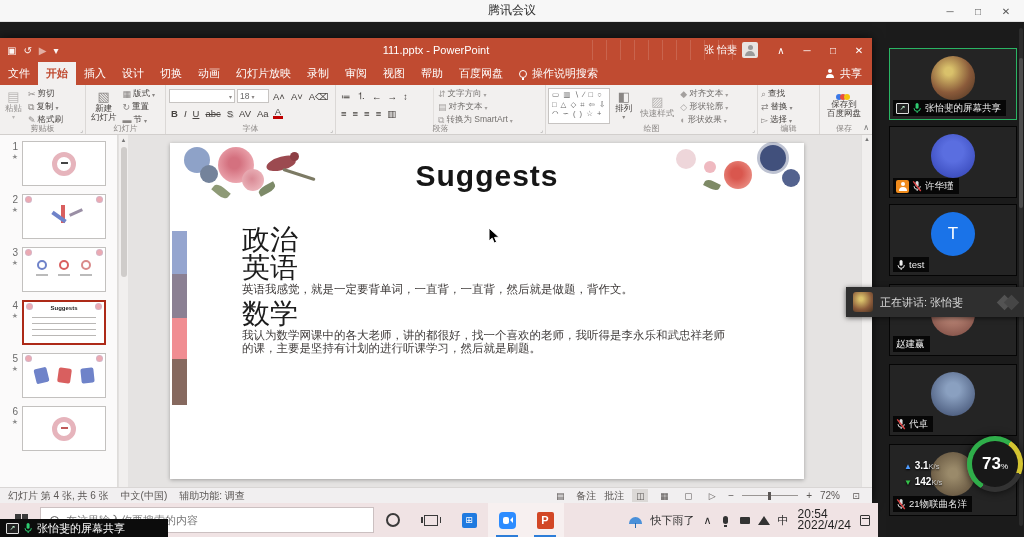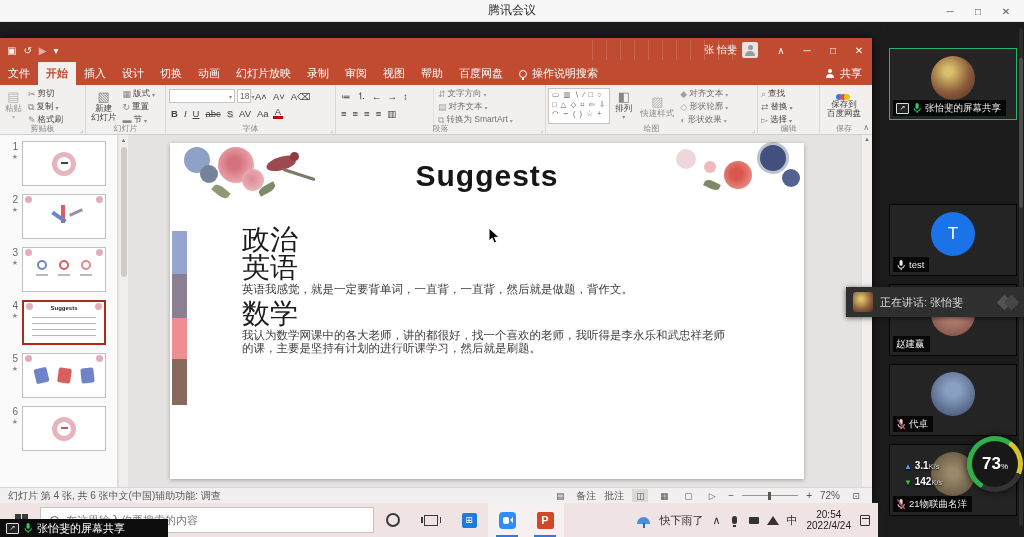--- a/index.html
+++ b/index.html
@@ -126,21 +126,21 @@
   .flA9{left:112px;top:30px;width:34px;height:3px;background:#7c7a64;transform:rotate(18deg);border-radius:2px}
   
   .flB1{right:108px;top:6px;width:20px;height:20px;background:#eed6da}
   .flB2{right:88px;top:18px;width:12px;height:12px;background:#efb9c0}
   .flB3{right:52px;top:18px;width:28px;height:28px;background:radial-gradient(circle at 45% 45%,#d9574e 25%,#e98a80 75%)}
   .flB4{right:18px;top:2px;width:26px;height:26px;background:#41507c;box-shadow:0 0 0 3px rgba(65,80,124,.35)}
   .flB5{right:4px;top:26px;width:18px;height:18px;background:#53628e}
   .flB6{right:84px;top:38px;width:16px;height:8px;background:#7e8a66;transform:rotate(26deg)}
 
   
-  .ppt-status{position:absolute;bottom:0;left:0;right:0;height:16px;background:#f1eff0;border-top:1px solid #d9d6d5;display:flex;align-items:center;font-size:10px;color:#5b5755;padding:0 8px;white-space:nowrap}
+  .ppt-status{position:absolute;bottom:0;left:0;right:0;height:16px;background:#f1eff0;border-top:1px solid #d9d6d5;display:flex;align-items:center;font-size:10px;color:#5b5755;padding:0 8px;gap:12px;white-space:nowrap}
   .st-right{margin-left:auto;display:flex;align-items:center;gap:8px}
   .viewbtn{width:16px;height:13px;display:flex;align-items:center;justify-content:center;font-size:9px;color:#5b5755}
   .viewbtn.on{background:#dbd8d6}
   .zoomtrack{width:56px;height:1px;background:#9a9694;position:relative}
   .zoomthumb{position:absolute;left:26px;top:-3.5px;width:3px;height:8px;background:#5b5755}
 
   
   .taskbar{position:absolute;left:0;top:481px;width:878px;height:34px;background:#f0e3e4;display:flex;align-items:center;padding-left:6px}
   .tb-start{width:30px;height:34px;display:flex;align-items:center;justify-content:center}
   .winlogo{display:grid;grid-template-columns:6px 6px;grid-template-rows:6px 6px;gap:1px}
@@ -163,21 +163,21 @@
   .meetic::after{content:"";position:absolute;right:3px;top:5px;width:0;height:0;border:3.5px solid transparent;border-right-color:#fff}
   .pptic{width:17px;height:17px;background:#d24726;border-radius:2px;display:flex;align-items:center;justify-content:center;color:#fff;font-size:11px;font-weight:bold}
   .tray{margin-left:auto;display:flex;align-items:center;gap:9px;padding-right:8px;font-size:11px;color:#2a2a2a}
   .umbr{width:13px;height:7px;background:#4a90d9;border-radius:13px 13px 0 0;position:relative}
   .umbr::after{content:"";position:absolute;left:6px;top:6px;width:1.5px;height:5px;background:#2a6bb0}
   .trayic{width:10px;height:10px;display:flex;align-items:center;justify-content:center}
   .micic{width:5px;height:8px;background:#333;border-radius:3px;position:relative}
   .micic::after{content:"";position:absolute;left:1px;bottom:-3px;width:3px;height:2px;background:#333}
   .camic{width:11px;height:7px;background:#333;border-radius:1px}
   .wific{width:0;height:0;border-left:6px solid transparent;border-right:6px solid transparent;border-bottom:9px solid #333}
-  .clock{text-align:center;font-size:10px;line-height:11.5px;color:#222}
+  .clock{text-align:left;font-size:12px;line-height:11.5px;color:#222}
   .notific{width:13px;height:11px;border:1.5px solid #333;border-radius:1px;position:relative}
   .notific::after{content:"";position:absolute;left:1px;top:2px;width:7px;height:1.5px;background:#333}
 
   
   .banner{position:absolute;left:0;bottom:0;width:168px;height:18px;background:#0c0c0c;display:flex;align-items:center;gap:4px;padding:0 6px;z-index:55}
   .banner .txt{font-size:11px;color:#fff;white-space:nowrap}
   .shr{width:13px;height:11px;border:1px solid #ddd;border-radius:1px;display:flex;align-items:center;justify-content:center;font-size:7px;color:#cfd;background:#222;flex:0 0 auto}
 
   
   .sidebar{position:absolute;left:886px;top:22px;width:138px;height:515px;background:#1b1b1b}
@@ -238,20 +238,21 @@
 
     <div class="ppt">
 
       <div class="ppt-tb">
         <div class="qat">
           <span>▣</span>
           <span>↺</span>
           <span class="dim">▶</span>
           <span>▾</span>
         </div>
+        <div class="ppt-title">111.pptx - PowerPoint</div>
         <div class="tb-right">
           <span class="tb-user">张 怡斐</span>
           <span class="tb-av"></span>
           <div class="tb-btn">∧</div>
           <div class="tb-btn">─</div>
           <div class="tb-btn">□</div>
           <div class="tb-btn">✕</div>
         </div>
       </div>
 
@@ -330,21 +331,21 @@
           <div class="glabel">幻灯片</div>
         </div>
 
         <div class="rgroup" style="width:170px">
           <div class="col" style="width:100%">
             <div class="ritem" style="height:16px">
               <span class="fbox" style="width:66px">
                   <span style="flex:1"></span>
                   <span class="dd">▾</span>
                 </span>
-              <span class="fbox" style="width:14px">
+              <span class="fbox" style="width:32px">
                   <span>18</span>
                   <span class="dd">▾</span>
                 </span>
               <span class="btnchar">A˄</span>
               <span class="btnchar">A˅</span>
               <span class="btnchar">A⌫</span>
             </div>
             <div class="ritem" style="height:16px">
               <span class="btnchar b">B</span>
               <span class="btnchar i">I</span>
@@ -691,20 +692,33 @@
         <span class="shr">↗</span>
         <svg class="mic" width="10" height="12" viewBox="0 0 12 14">
             <rect x="4.3" y="1" width="3.6" height="7" rx="1.8" fill="#2ecc71"></rect>
             <path d="M2.4 7.2a3.8 3.8 0 0 0 7.6 0" fill="none" stroke="#2ecc71" stroke-width="1.2"></path>
             <line x1="6.2" y1="11" x2="6.2" y2="13" stroke="#2ecc71" stroke-width="1.2"></line>
           </svg>
         <span>张怡斐的屏幕共享</span>
       </div>
     </div>
 
+    <div class="tile" style="top:104px">
+      <div class="av av2"></div>
+      <div class="tag">
+        <span class="host-badge"></span>
+        <svg class="mic" width="10" height="12" viewBox="0 0 12 14">
+            <rect x="4.3" y="1" width="3.6" height="7" rx="1.8" fill="#ddd"></rect>
+            <path d="M2.4 7.2a3.8 3.8 0 0 0 7.6 0" fill="none" stroke="#ddd" stroke-width="1.2"></path>
+            <line x1="6.2" y1="11" x2="6.2" y2="13" stroke="#ddd" stroke-width="1.2"></line>
+            <line x1="1.5" y1="1.5" x2="10.5" y2="13" stroke="#e24444" stroke-width="1.6"></line>
+          </svg>
+        <span>许华瑾</span>
+      </div>
+    </div>
 
     <div class="tile" style="top:182px">
       <div class="av av3">
           <span>T</span>
         </div>
       <div class="tag">
         <svg class="mic" width="10" height="12" viewBox="0 0 12 14">
             <rect x="4.3" y="1" width="3.6" height="7" rx="1.8" fill="#eee"></rect>
             <path d="M2.4 7.2a3.8 3.8 0 0 0 7.6 0" fill="none" stroke="#eee" stroke-width="1.2"></path>
             <line x1="6.2" y1="11" x2="6.2" y2="13" stroke="#eee" stroke-width="1.2"></line>

